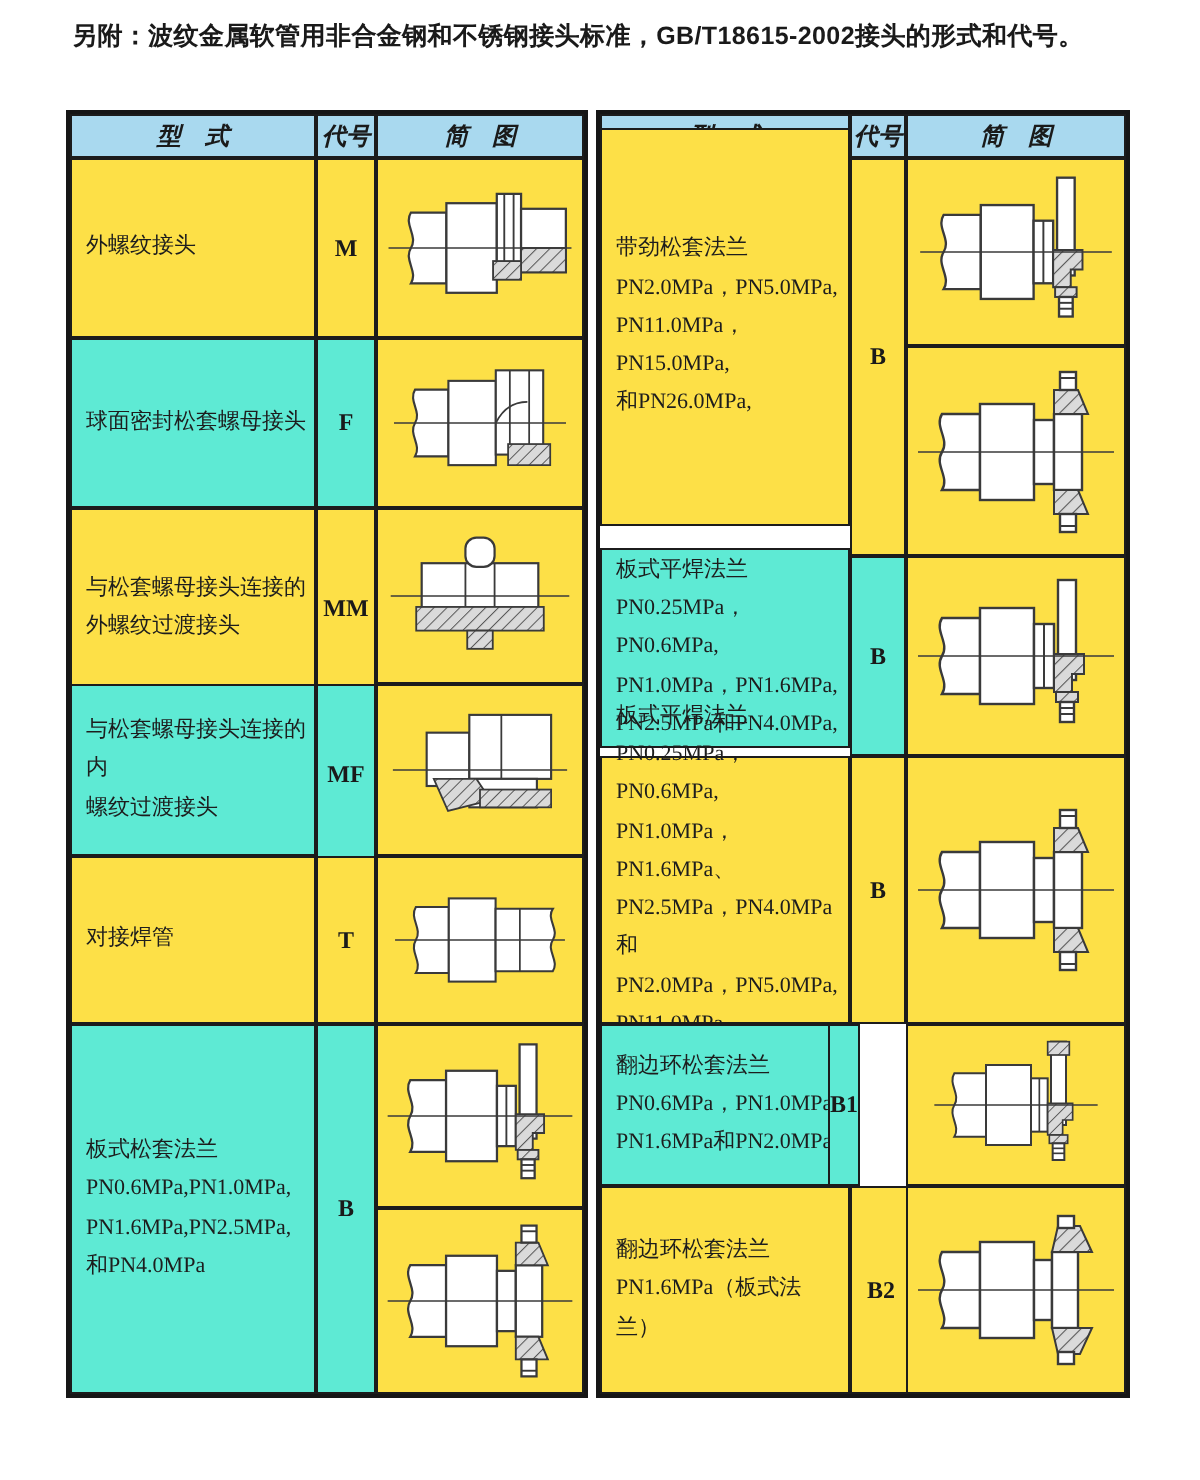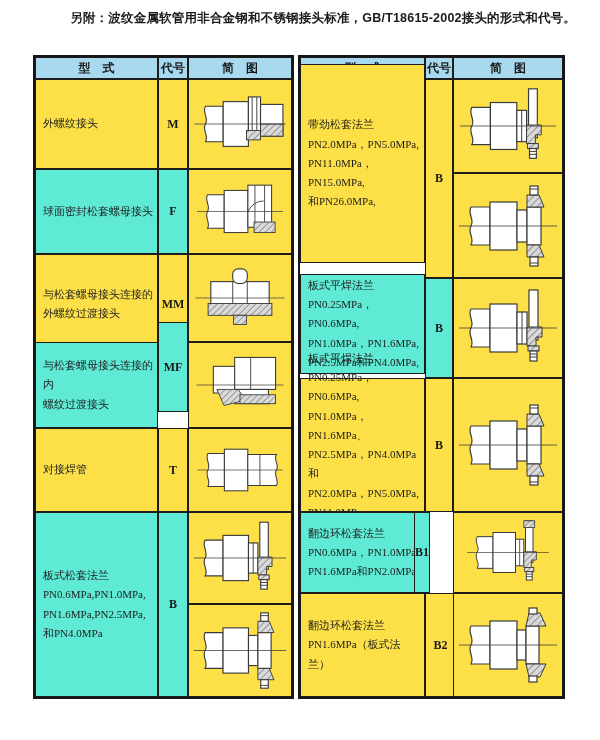--- a/index.html
+++ b/index.html
@@ -4,30 +4,30 @@
 <style>
   html,body{margin:0;padding:0;}
   body{
     width:600px;height:740px;position:relative;background:#ffffff;
     font-family:"Liberation Serif", serif;color:#111;
     overflow:hidden;
   }
   .title{
     position:absolute;left:36px;top:10px;width:540px;
     font-family:"Liberation Sans", sans-serif;
-    font-size:12.5px;font-weight:600;color:#1a1a1a;letter-spacing:0.2px;text-align:right;
+    font-size:12.5px;font-weight:600;color:#1a1a1a;letter-spacing:0.2px;
   }
   .cell{
     position:absolute;box-sizing:border-box;
     border:1px solid #1c1c1c;background:#fde047;
   }
   .yellow{background:#5eead4;}
   .hdr{
     background:#a9d9ef;display:flex;align-items:center;justify-content:center;
-    font-size:12px;font-weight:700;color:#1a1a1a;
+    font-size:12px;font-weight:700;color:#1a1a1a;font-style:italic;
   }
   .type-cell{
     display:flex;align-items:center;
     padding:4px 4px 4px 7px;font-size:11px;line-height:1.75;
     white-space:pre-line;color:#1d1d1d;
   }
   .code-cell{
     display:flex;align-items:center;justify-content:center;
     font-size:12px;font-weight:600;color:#1a1a1a;
   }
@@ -166,21 +166,21 @@
 外螺纹过渡接头</div>
 <div class="cell code-cell" style="left:158px;top:254px;width:30px;height:101px">MM</div>
 <div class="cell diag-cell" style="left:188px;top:254px;width:104px;height:88px">
   <svg class="diag" viewBox="0 0 104 90">
       <use href="#d-mm"></use>
     </svg>
 </div>
 
 <div class="cell type-cell yellow" style="left:35px;top:342px;width:123px;height:86px">与松套螺母接头连接的内
 螺纹过渡接头</div>
-<div class="cell code-cell yellow" style="left:158px;top:322px;width:30px;height:90px">MF</div>
+<div class="cell code-cell yellow" style="left:158px;top:342px;width:30px;height:90px">MF</div>
 <div class="cell diag-cell" style="left:188px;top:342px;width:104px;height:86px">
   <svg class="diag" viewBox="0 0 104 90">
       <use href="#d-mf"></use>
     </svg>
 </div>
 
 <div class="cell type-cell" style="left:35px;top:428px;width:123px;height:84px">对接焊管</div>
 <div class="cell code-cell" style="left:158px;top:428px;width:30px;height:84px">T</div>
 <div class="cell diag-cell" style="left:188px;top:428px;width:104px;height:84px">
   <svg class="diag" viewBox="0 0 104 90">

